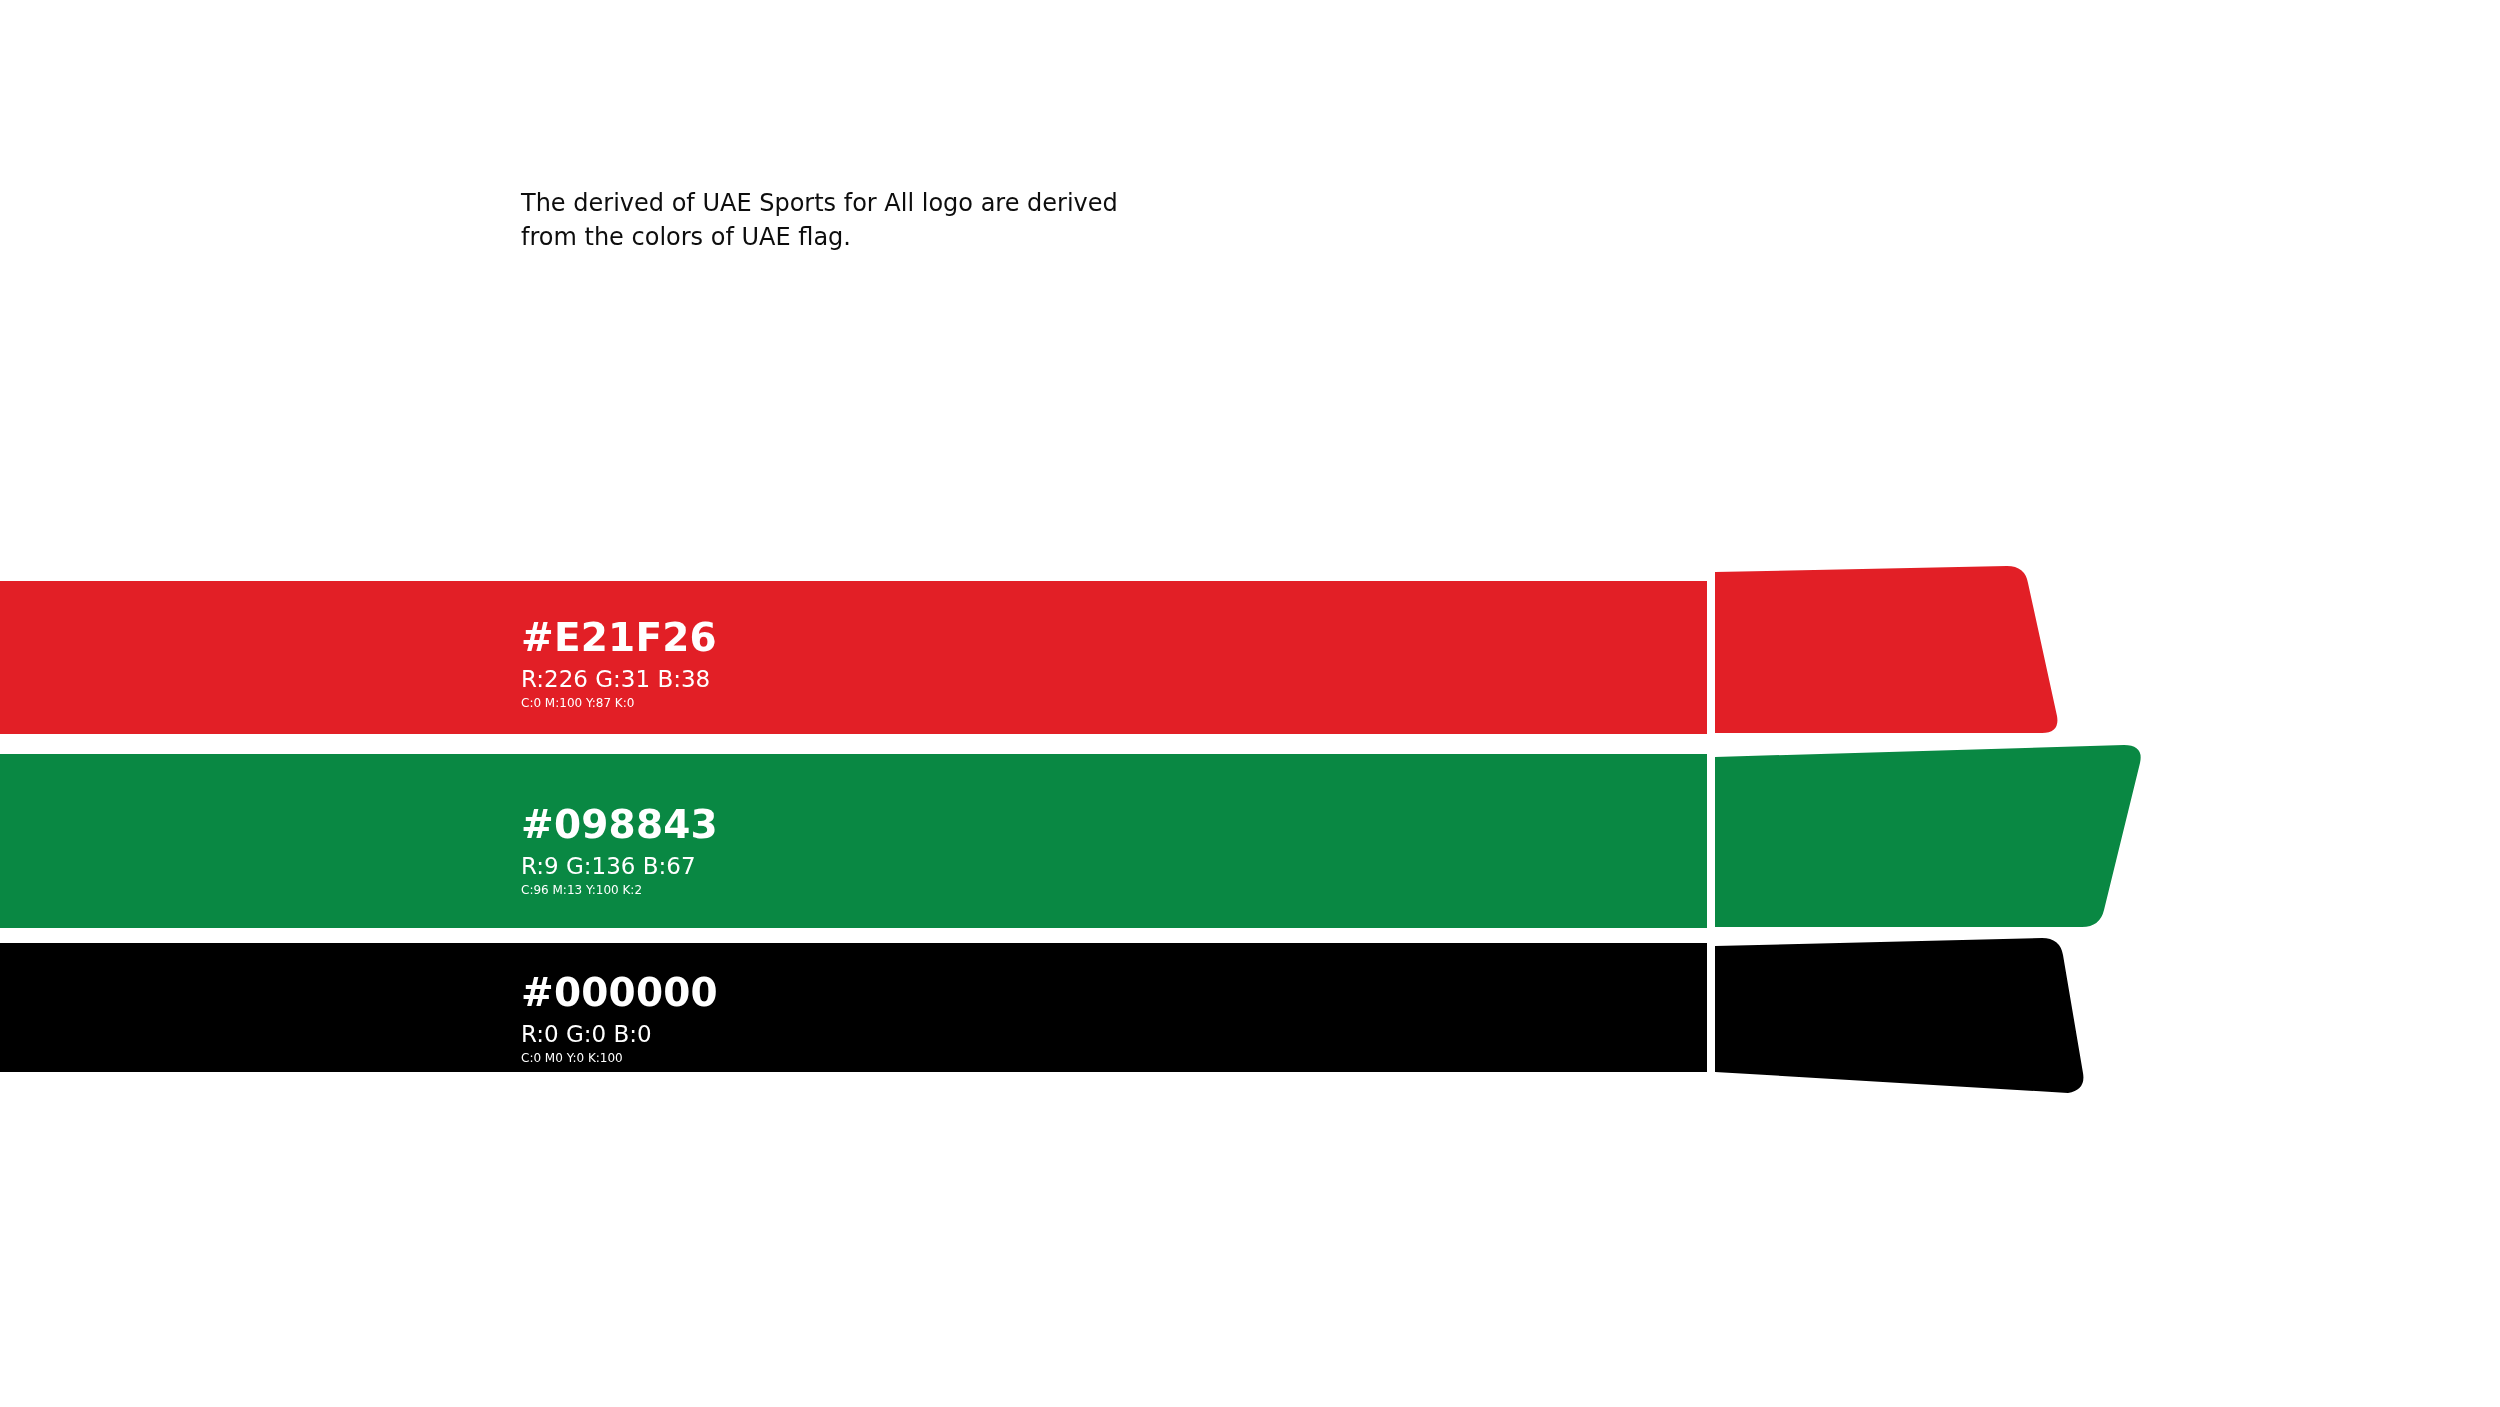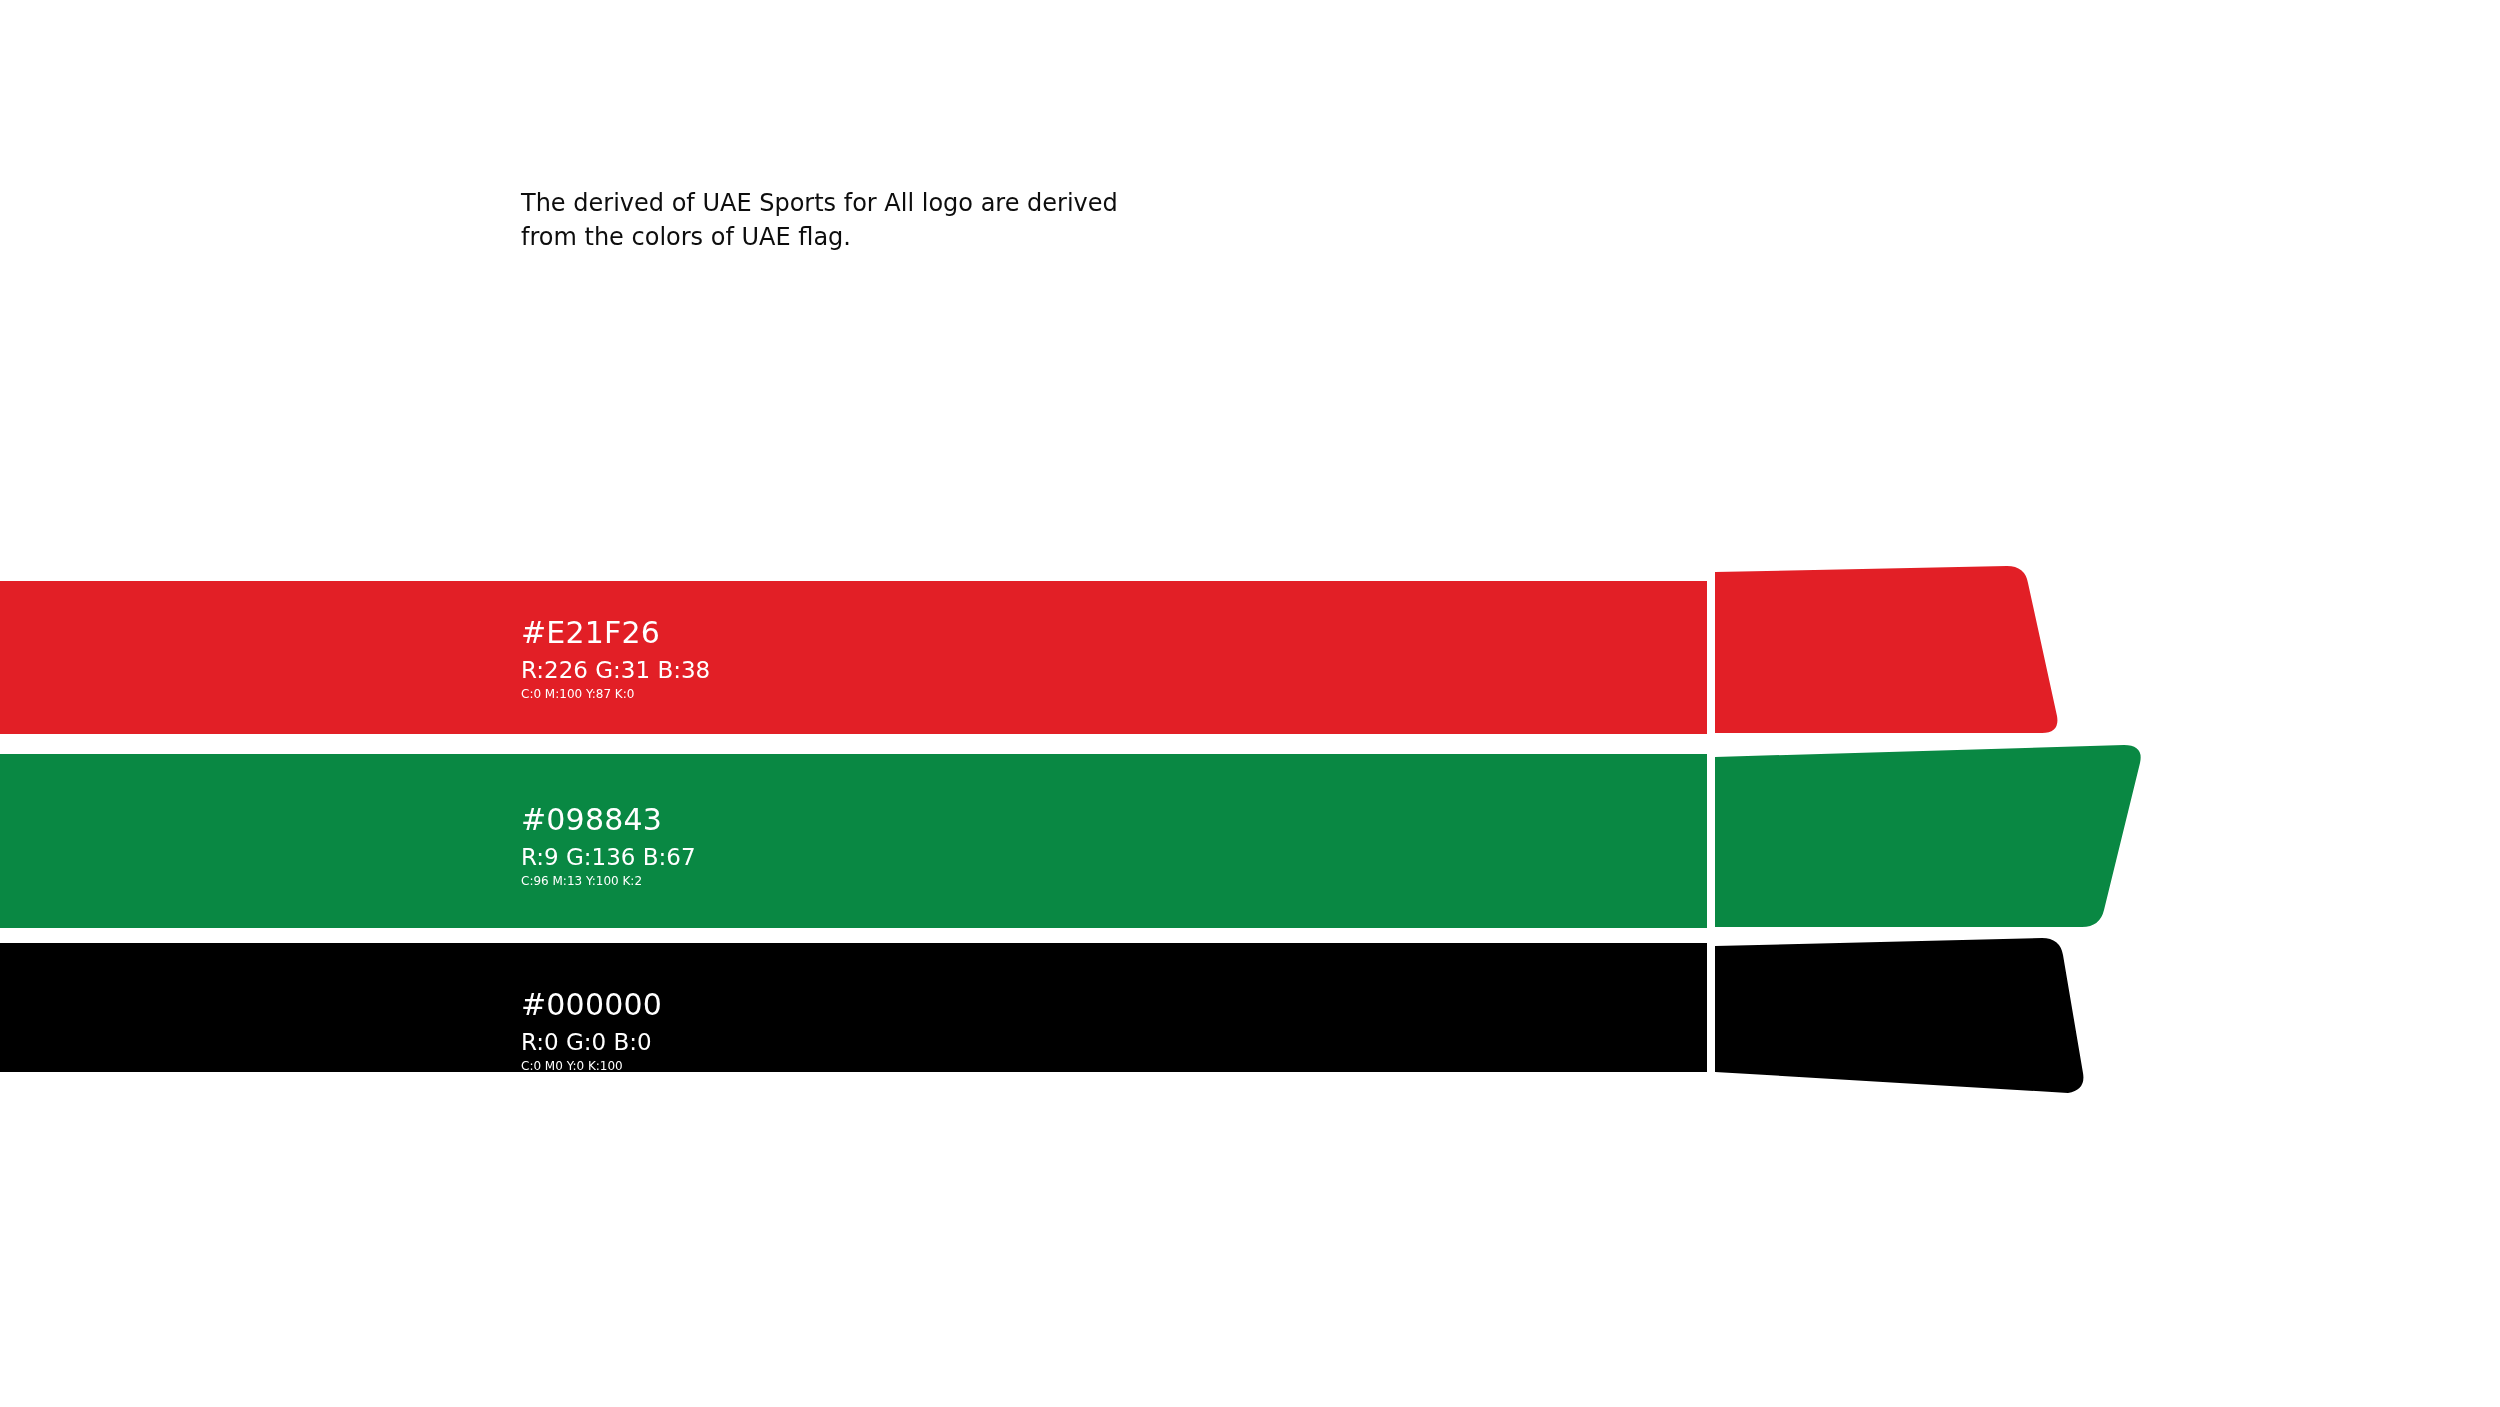--- a/index.html
+++ b/index.html
@@ -74,43 +74,43 @@
     height: 1407px;
   }
 
   
   .swatch-label {
     position: absolute;
     left: 521px;
     color: #ffffff;
   }
   .swatch-hex {
-    font-size: 30px;
-    font-weight: 400;
+    font-size: 39px;
+    font-weight: 700;
     line-height: 1.0;
     letter-spacing: 0.2px;
     margin: 0;
   }
   .swatch-rgb {
     font-size: 23px;
     font-weight: 400;
     line-height: 1.22;
     margin: 0;
     margin-top: 8px;
   }
   .swatch-cmyk {
     font-size: 12px;
     font-weight: 400;
     line-height: 1.2;
     margin: 0;
     margin-top: 3px;
   }
   .label-red   { top: 618px; }
   .label-green { top: 805px; }
-  .label-black { top: 973px; margin-top: 17px; }
+  .label-black { top: 973px; }
 </style>
 </head>
 <body style="background: rgb(255, 255, 255);">
 
 <div class="swatch-stage">
 
   <div class="bar bar-red" style="background: rgb(226, 31, 38);"></div>
   <div class="bar bar-green" style="background: rgb(9, 136, 67);"></div>
   <div class="bar bar-black" style="background: rgb(0, 0, 0);"></div>
 

